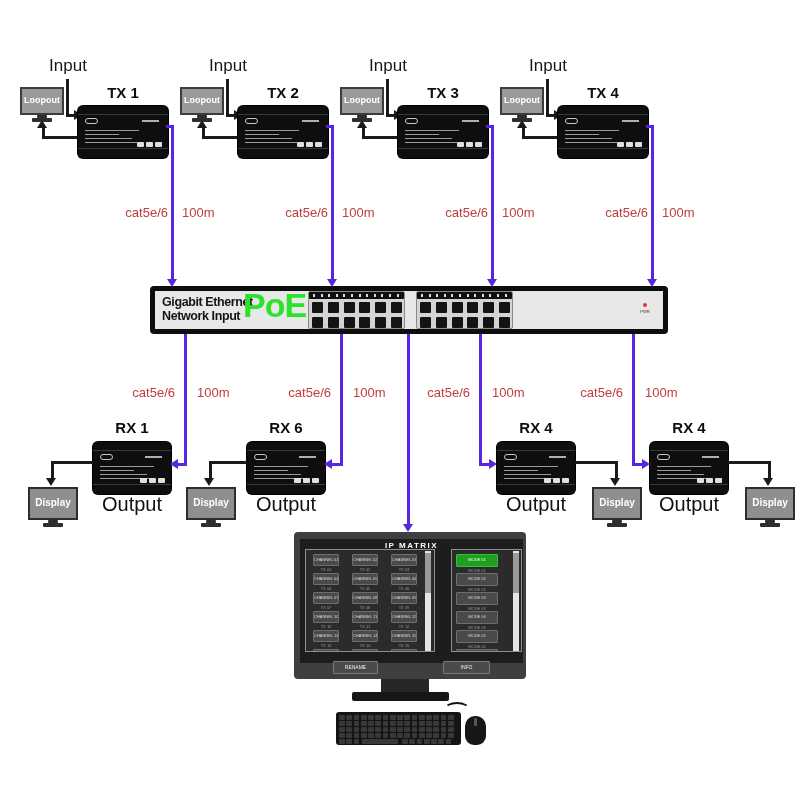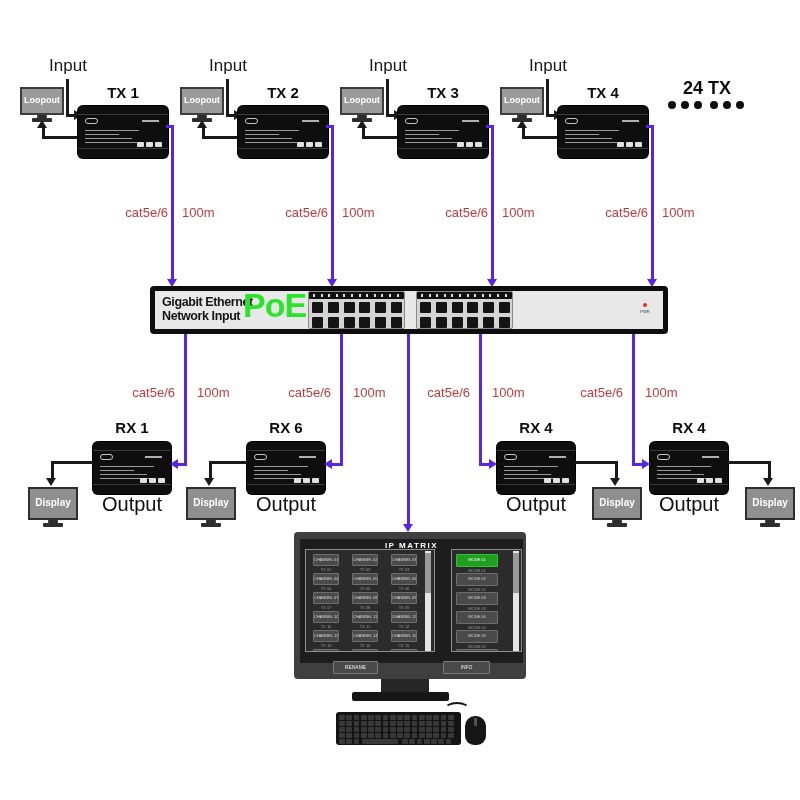--- a/index.html
+++ b/index.html
@@ -301,29 +301,20 @@
       <div class="a sgv" style="left: 632px; top: 334px; width: 3px; height: 132px;"></div>
       <div class="a t-cable r" style="left: 573px; top: 385px; width: 50px; height: 16px;">cat5e/6</div>
       <div class="a t-cable" style="left: 645px; top: 385px; width: 50px; height: 16px;">100m</div>
       <div class="a sgv" style="left: 632px; top: 463px; width: 11px; height: 3px;"></div>
       <div class="a ah ah-r v" style="left: 642px; top: 459px;"></div>
       <div class="a sg" style="left: 728px; top: 461px; width: 43px; height: 3px;"></div>
       <div class="a sg" style="left: 768px; top: 461px; width: 3px; height: 18px;"></div>
       <div class="a ah ah-d" style="left: 763px; top: 478px;"></div>
     </div>
 
-  <div class="a" id="txmore" style="left:664px;top:78px;width:86px;height:34px">
-    <div class="a t-more" style="left:0;top:0;width:86px">24 TX</div>
-  <div class="a dot" style="left: 4px; top: 23px; width: 8px; height: 8px;"></div>
-      <div class="a dot" style="left: 17px; top: 23px; width: 8px; height: 8px;"></div>
-      <div class="a dot" style="left: 30px; top: 23px; width: 8px; height: 8px;"></div>
-      <div class="a dot" style="left: 46px; top: 23px; width: 8px; height: 8px;"></div>
-      <div class="a dot" style="left: 59px; top: 23px; width: 8px; height: 8px;"></div>
-      <div class="a dot" style="left: 72px; top: 23px; width: 8px; height: 8px;"></div>
-    </div>
 
   <div id="switch">
     <div class="sw-name">
       <div>Gigabit Ethernet</div>
       <div>Network Input</div>
     </div>
     <div class="sw-poe">PoE</div>
     <div class="sw-grp" id="pg1" style="left:153px">
         <div class="a sw-strip" style="left: 0px; top: 0px; width: 95px; height: 7px;"></div>
         <div class="a sw-mark" style="left: 4px; top: 2px; width: 2px; height: 3px;"></div>

